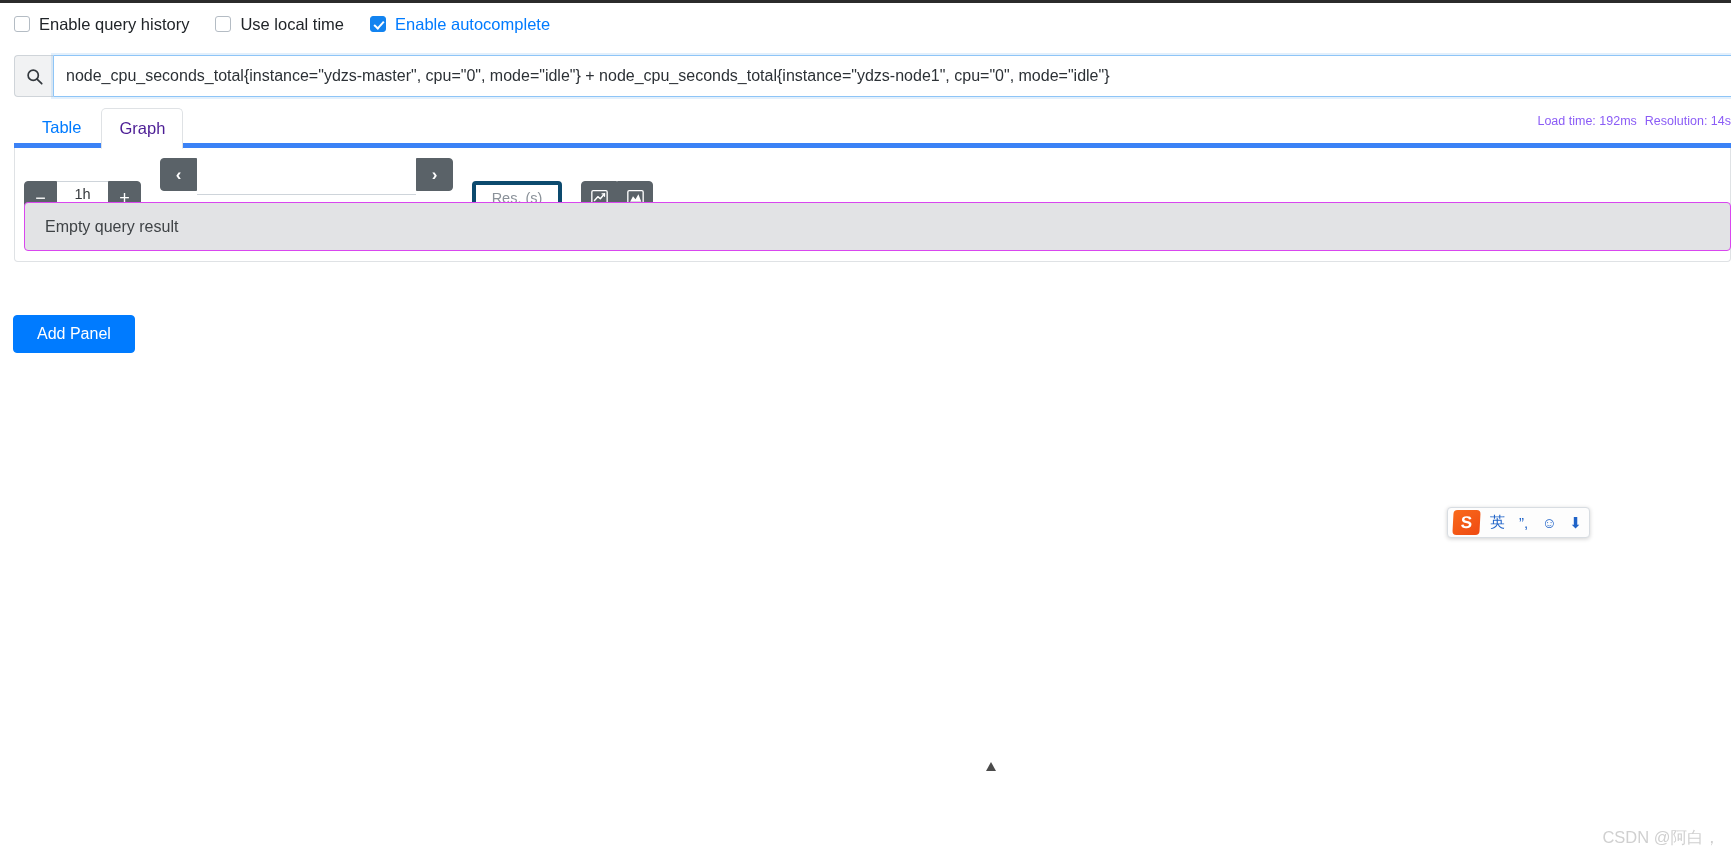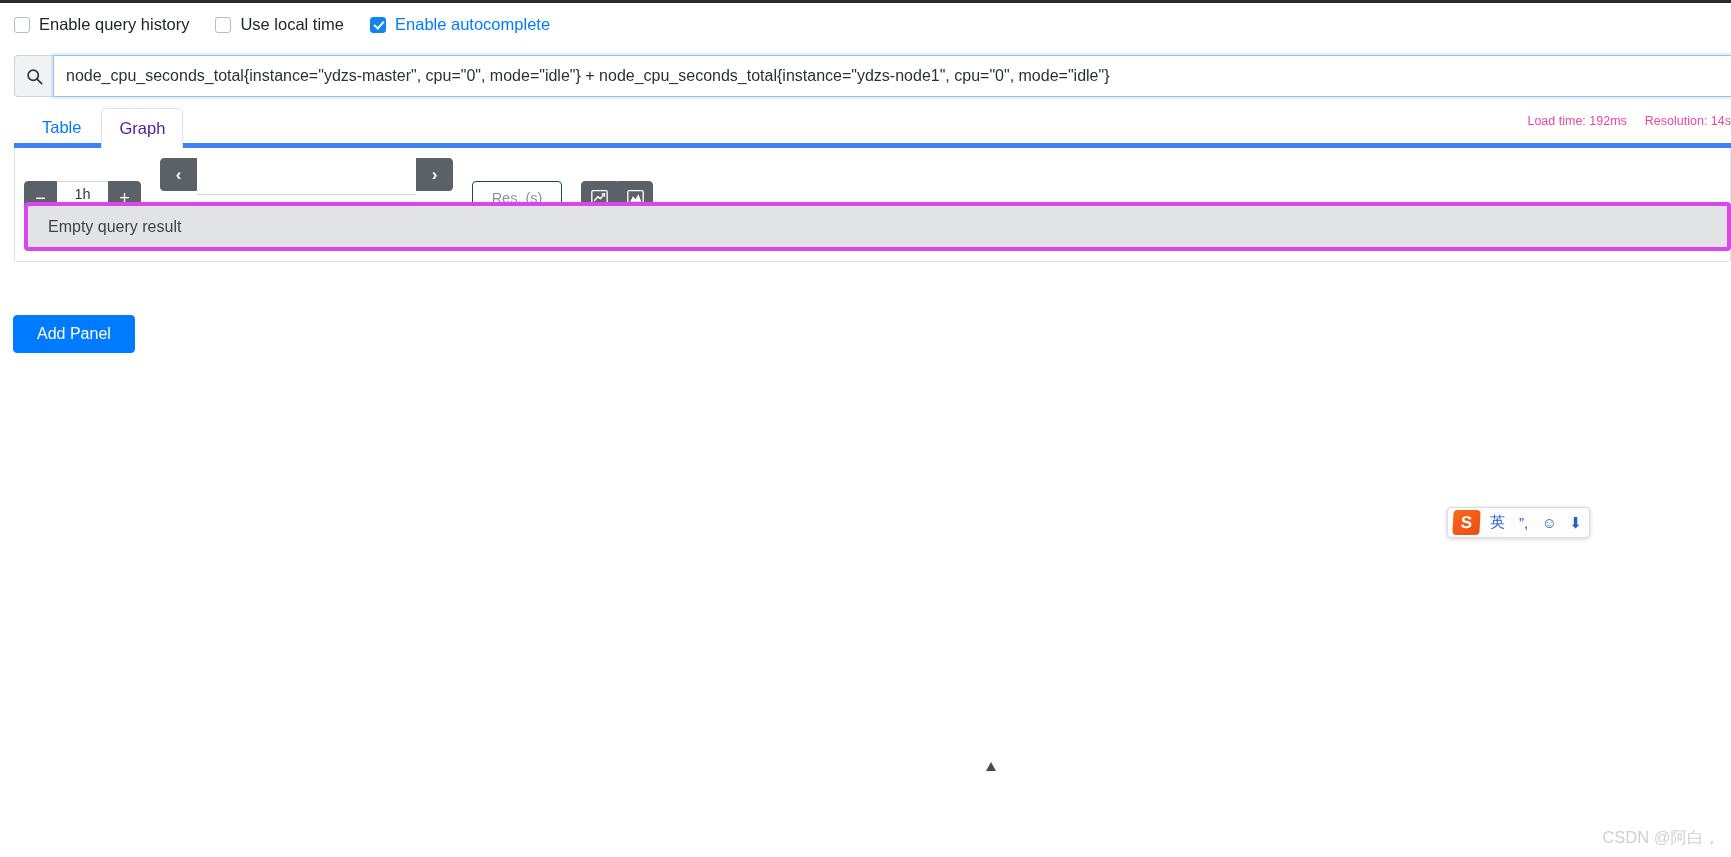--- a/index.html
+++ b/index.html
@@ -23,21 +23,21 @@
 
   
   .options-row {
     position: absolute;
     top: 16px; left: 14px;
     display: flex;
     align-items: center;
     gap: 26px;
   }
   .opt {
-    display: flex; align-items: flex-end; gap: 9px;
+    display: flex; align-items: center; gap: 9px;
     font-size: 16.5px;
     line-height: 1;
   }
   .cb {
     width: 16px; height: 16px;
     border: 1px solid #b4bcc4;
     border-radius: 3px;
     background: #fff;
     display: inline-block;
     position: relative;
@@ -117,23 +117,23 @@
   }
   .tab.active {
     color: #4c1d95;
     background: #fff;
     border-color: #dfe2e5 #dfe2e5 #fff #dfe2e5;
     margin-bottom: -1px;
   }
   .meta-row {
     position: absolute;
     right: 0; top: 6px;
-    display: flex; gap: 18px;
+    display: flex; gap: 8px;
     font-size: 12.5px;
-    color: #ec4899;
+    color: #8b5cf6;
     white-space: nowrap;
   }
 
   
   .controls {
     position: absolute;
     top: 158px; left: 24px;
     display: flex;
     align-items: center;
     gap: 19px;
@@ -176,21 +176,21 @@
     border: 1px solid #5a6268;
     width: 37px; height: 33px;
     display: flex; align-items: center; justify-content: center;
     font-size: 17px; font-weight: bold; line-height: 1;
     cursor: pointer; user-select: none;
   }
   .nav-btn.left { border-radius: 4px 0 0 4px; }
   .nav-btn.right { border-radius: 0 4px 4px 0; }
   .res-input {
     width: 90px; height: 33px;
-    border: 1px solid #0c4a6e;
+    border: 4px solid #0c4a6e;
     border-radius: 4px;
     background: #fff;
     display: flex; align-items: center; justify-content: center;
     font-size: 14.5px;
     color: #8a9199;
   }
   .toggle-group { display: flex; }
   .tg-btn {
     width: 36px; height: 33px;
     background: #5a6268;
@@ -201,21 +201,21 @@
   .tg-btn.first { border-radius: 4px 0 0 4px; }
   .tg-btn.last  { border-radius: 0 4px 4px 0; }
 
   
   .result-panel {
     position: absolute;
     top: 202px; left: 24px;
     width: 1707px;
     height: 49px;
     background: #e2e3e5;
-    border: 4px solid #d946ef;
+    border: 1px solid #d946ef;
     border-radius: 4px;
     display: flex; align-items: center;
     padding-left: 20px;
     font-size: 16px;
     color: #3f4346;
   }
   .panel-frame {
     position: absolute;
     top: 148px; left: 14px;
     width: 1717px;

